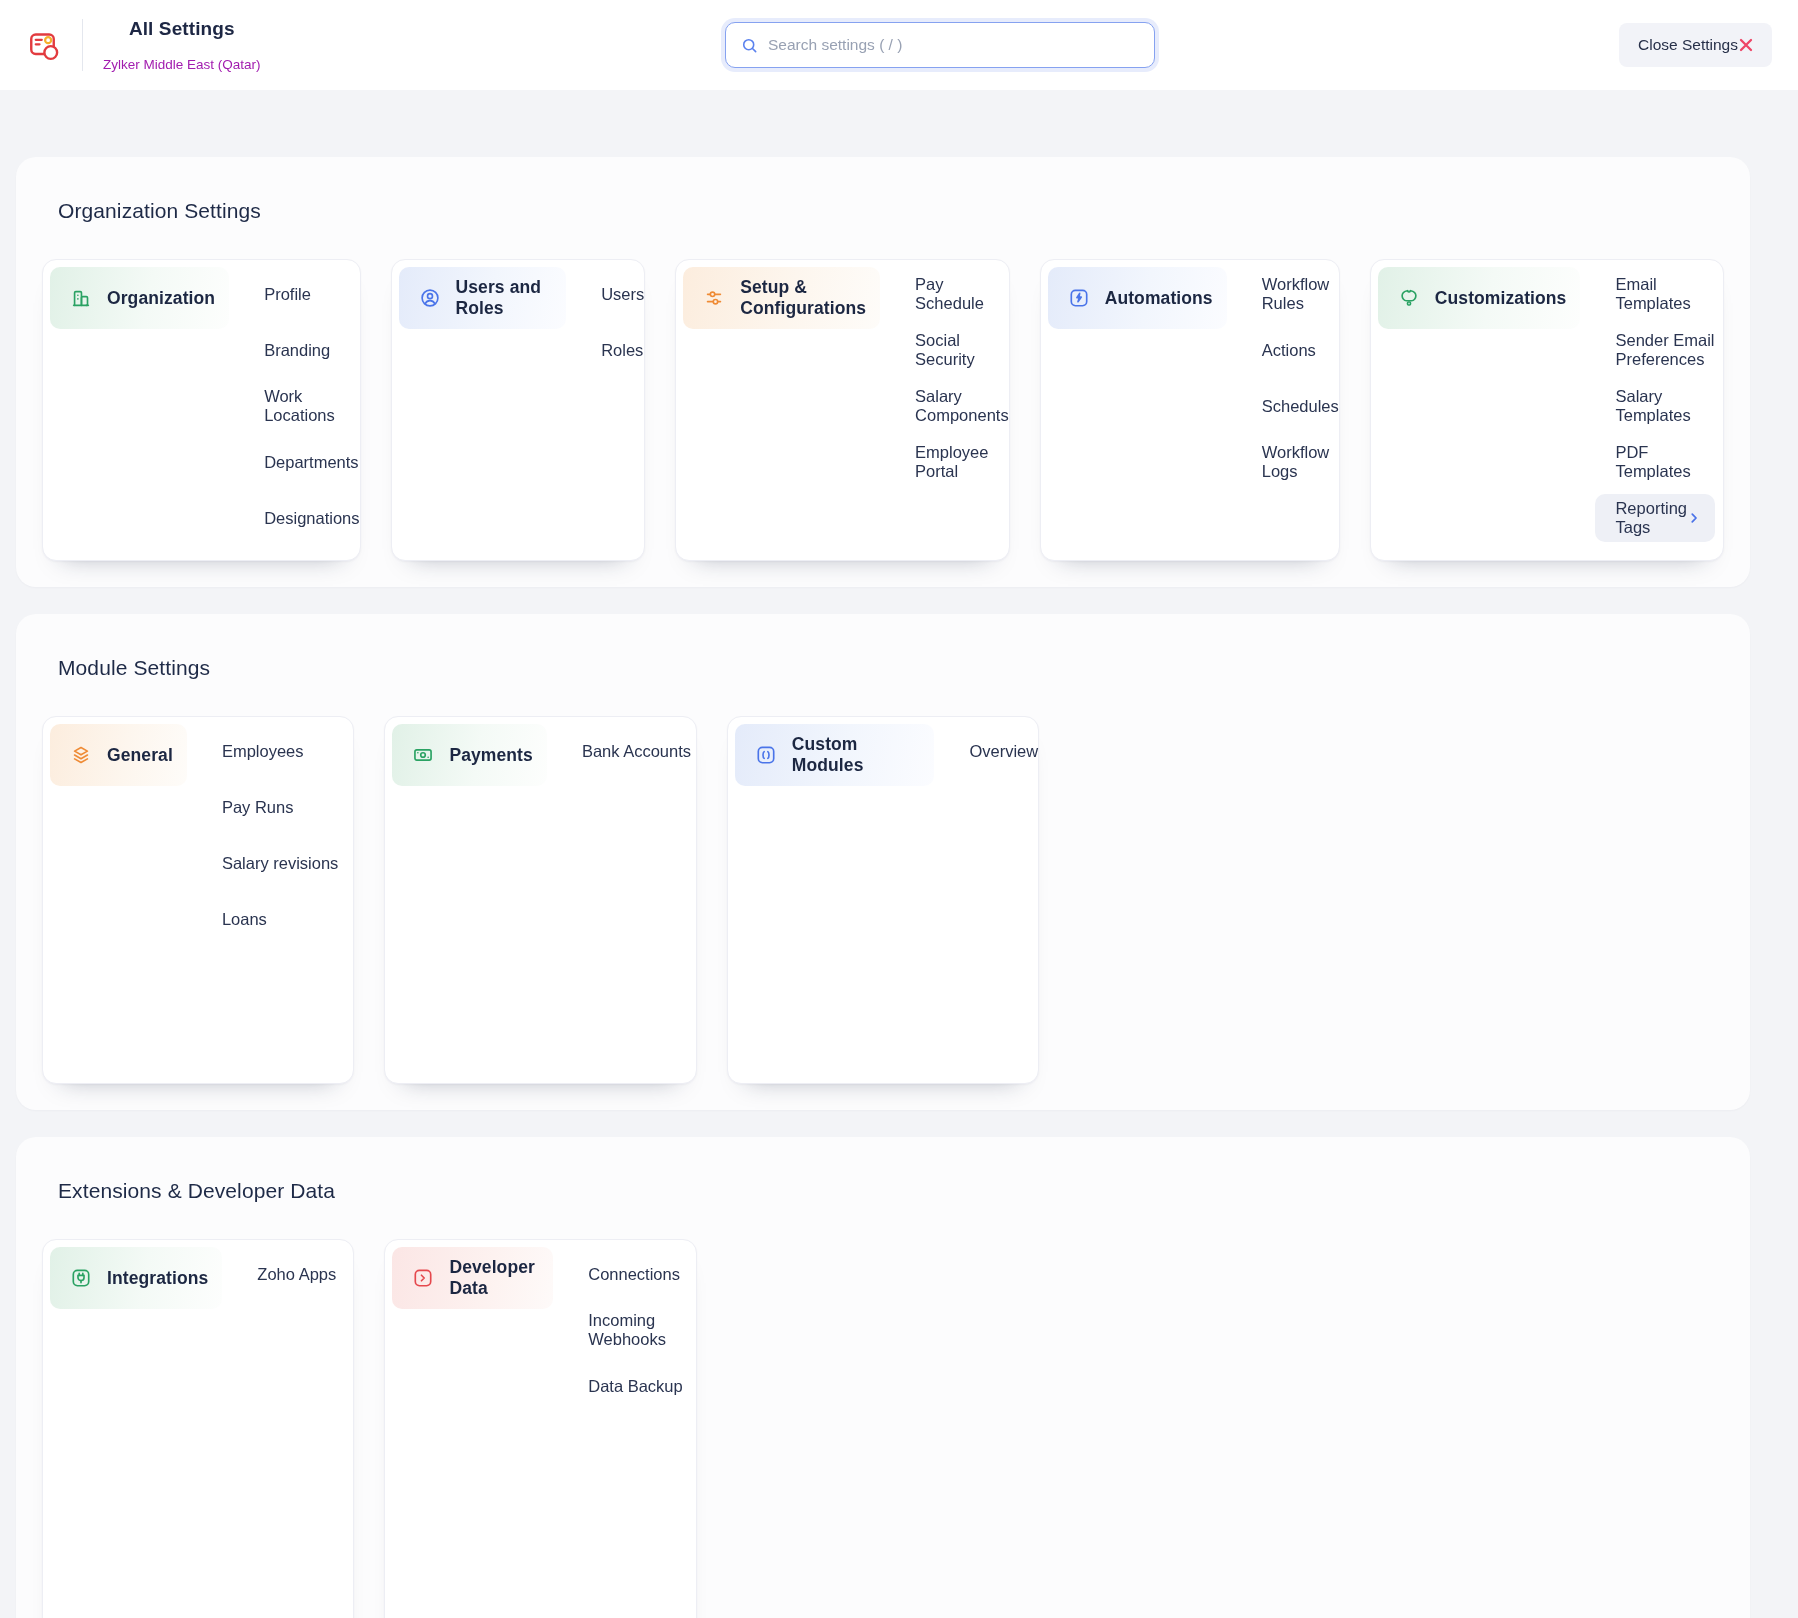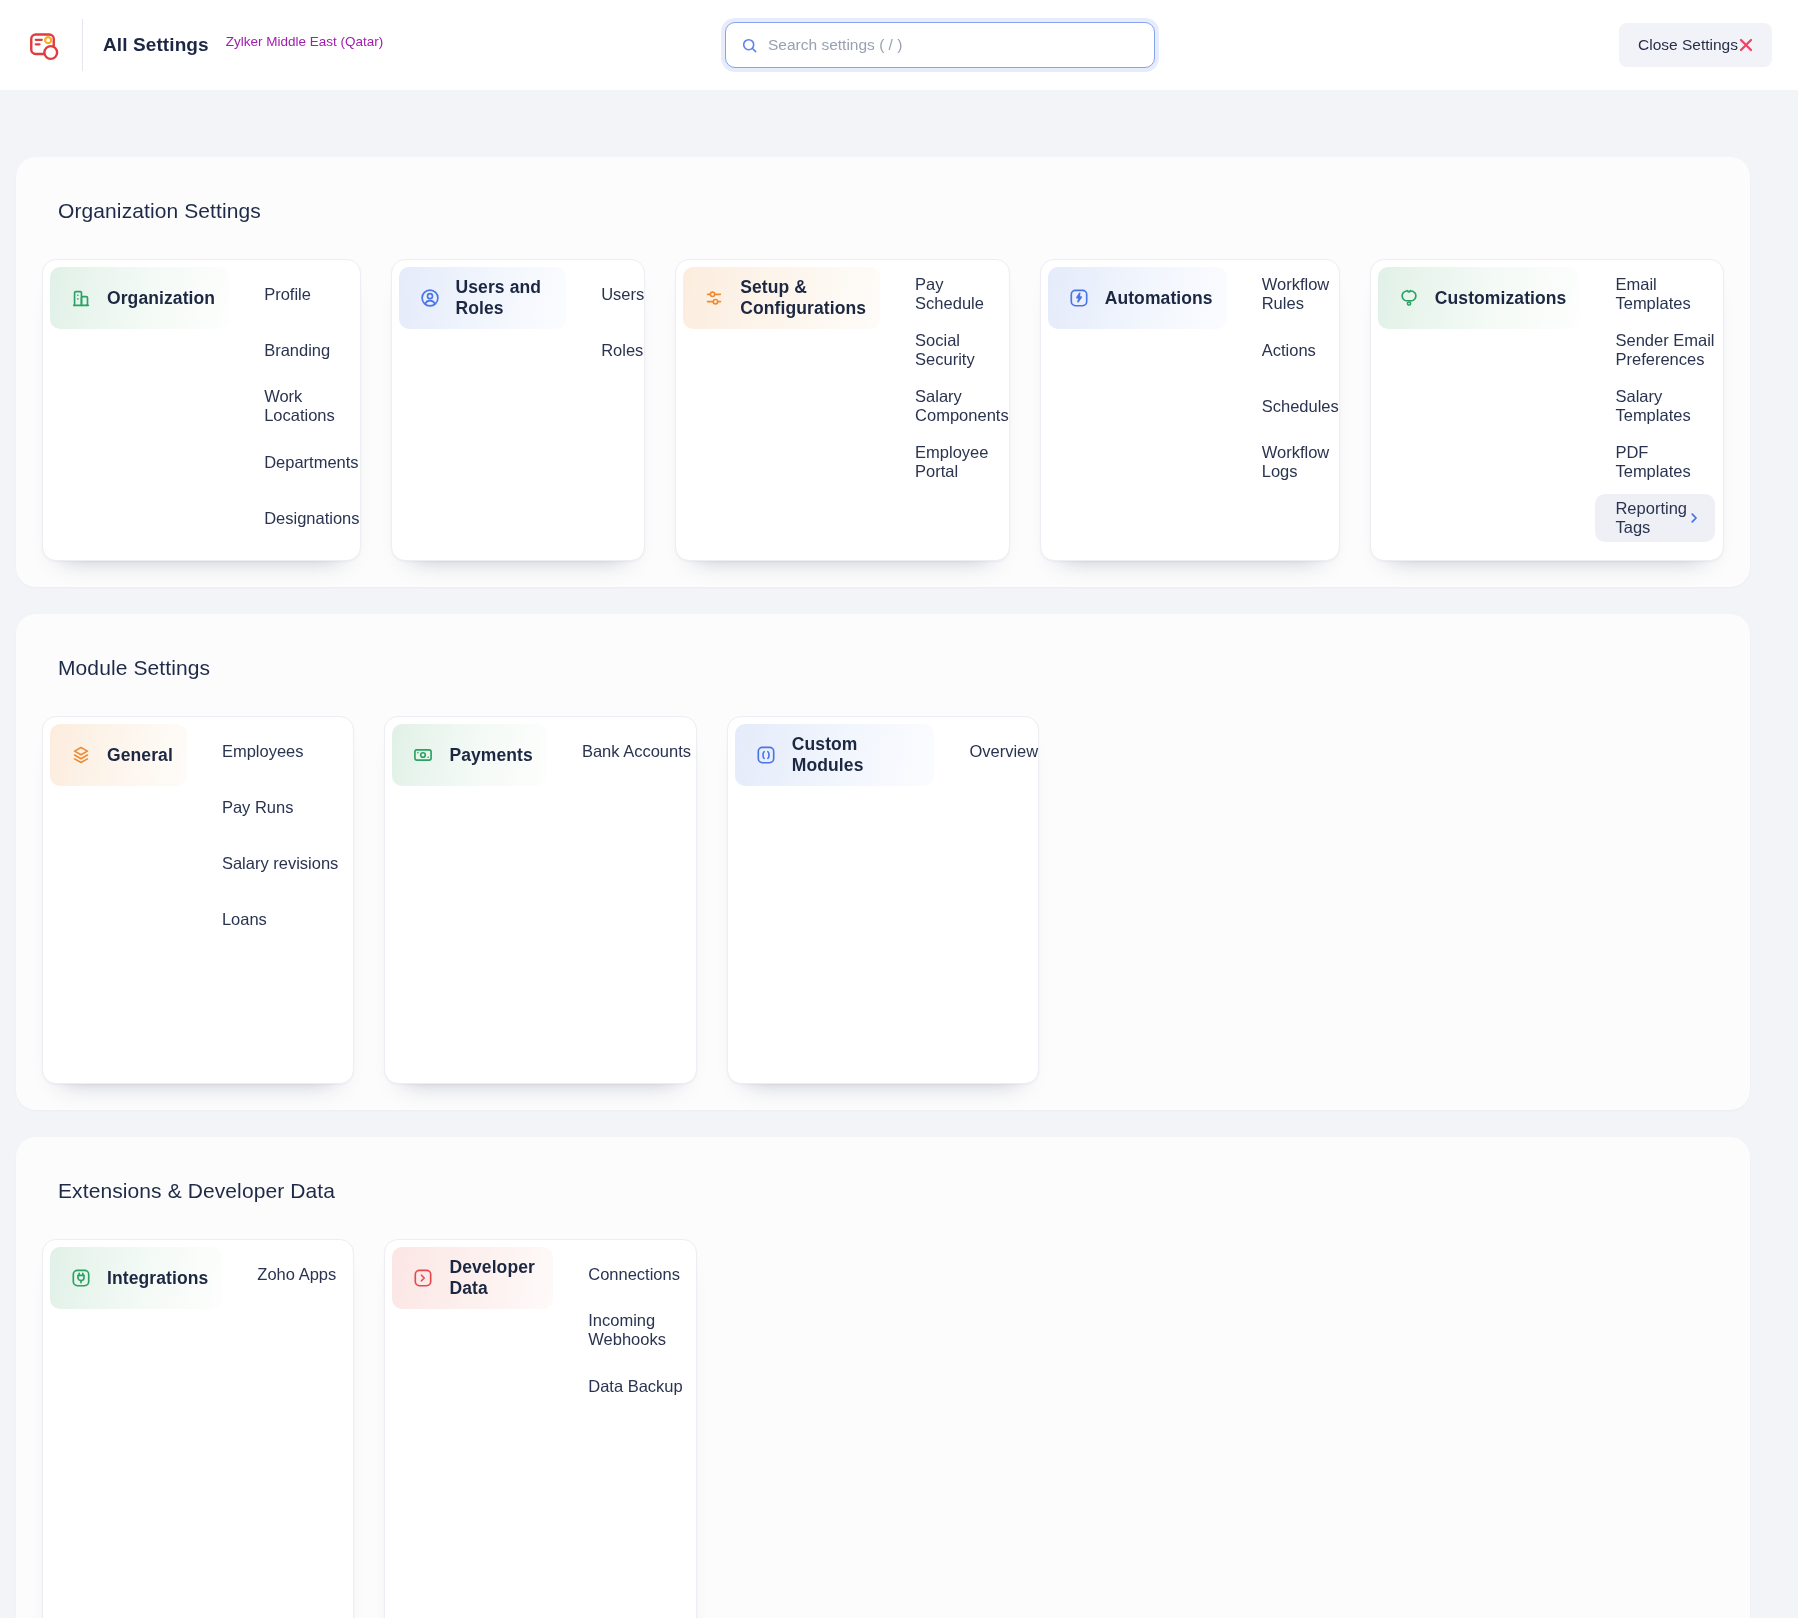--- a/index.html
+++ b/index.html
@@ -11,21 +11,21 @@
   }
 
   
   .topbar {
     height:90px; background:#ffffff;
     display:flex; align-items:center;
     padding:0 26px; position:relative;
   }
   .logo { width:36px; height:36px; flex:0 0 auto; display:block; }
   .topbar-divider { width:1px; height:52px; background:#e4e7ee; margin:0 20px; }
-  .title-block { display:flex; flex-direction:row; gap:17px; }
+  .title-block { display:flex; flex-direction:column; gap:17px;align-items:center; }
   .app-title { font-size:19px; font-weight:700; color:#1d2744; letter-spacing:.1px; }
   .app-subtitle { font-size:13.5px; color:#a21caf; }
 
   .search-wrap {
     position:absolute; left:725px; top:22px;
     width:430px; height:46px;
     background:#ffffff;
     border:1.5px solid #86a2f0; border-radius:10px;
     box-shadow:0 0 0 4px rgba(84,120,235,.14);
     display:flex; align-items:center; padding:0 14px; gap:9px;

